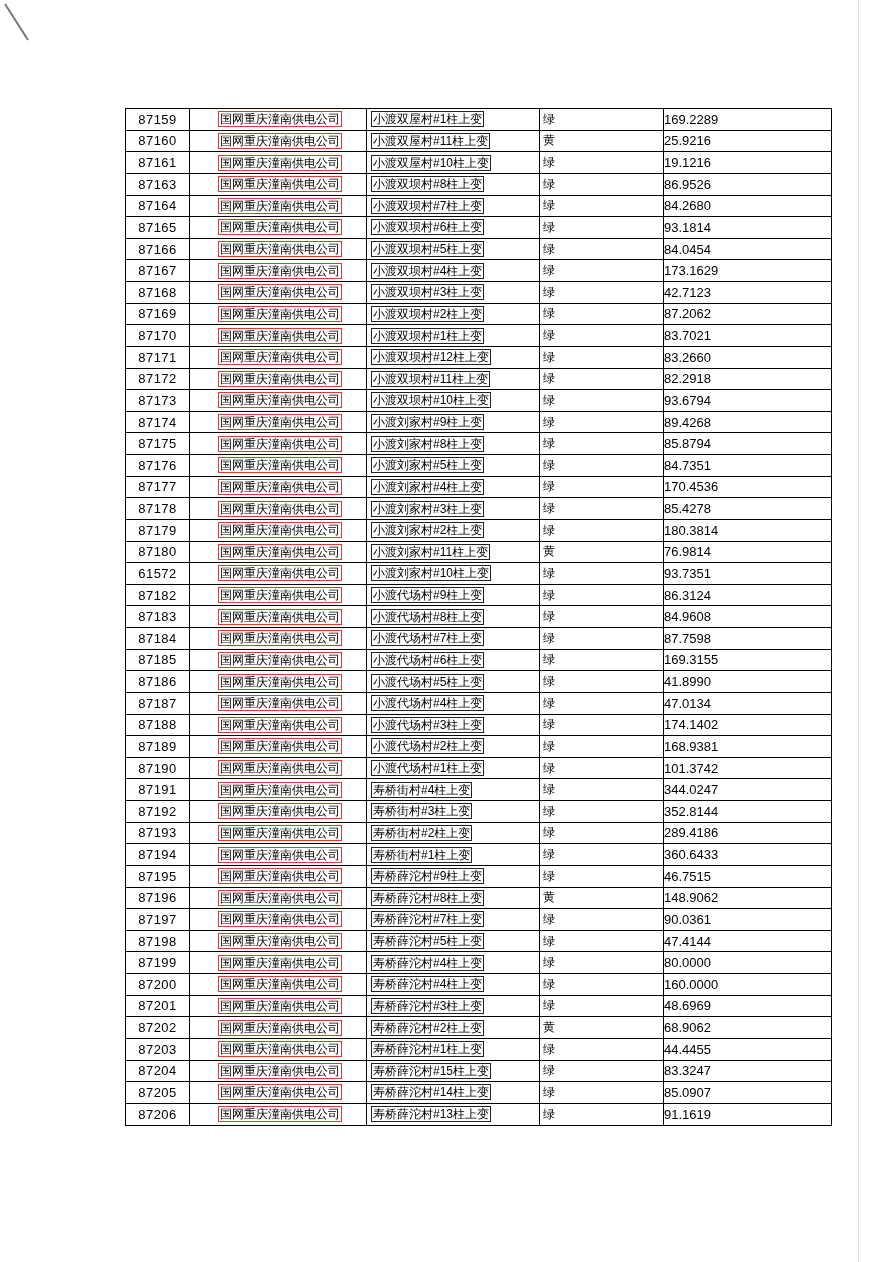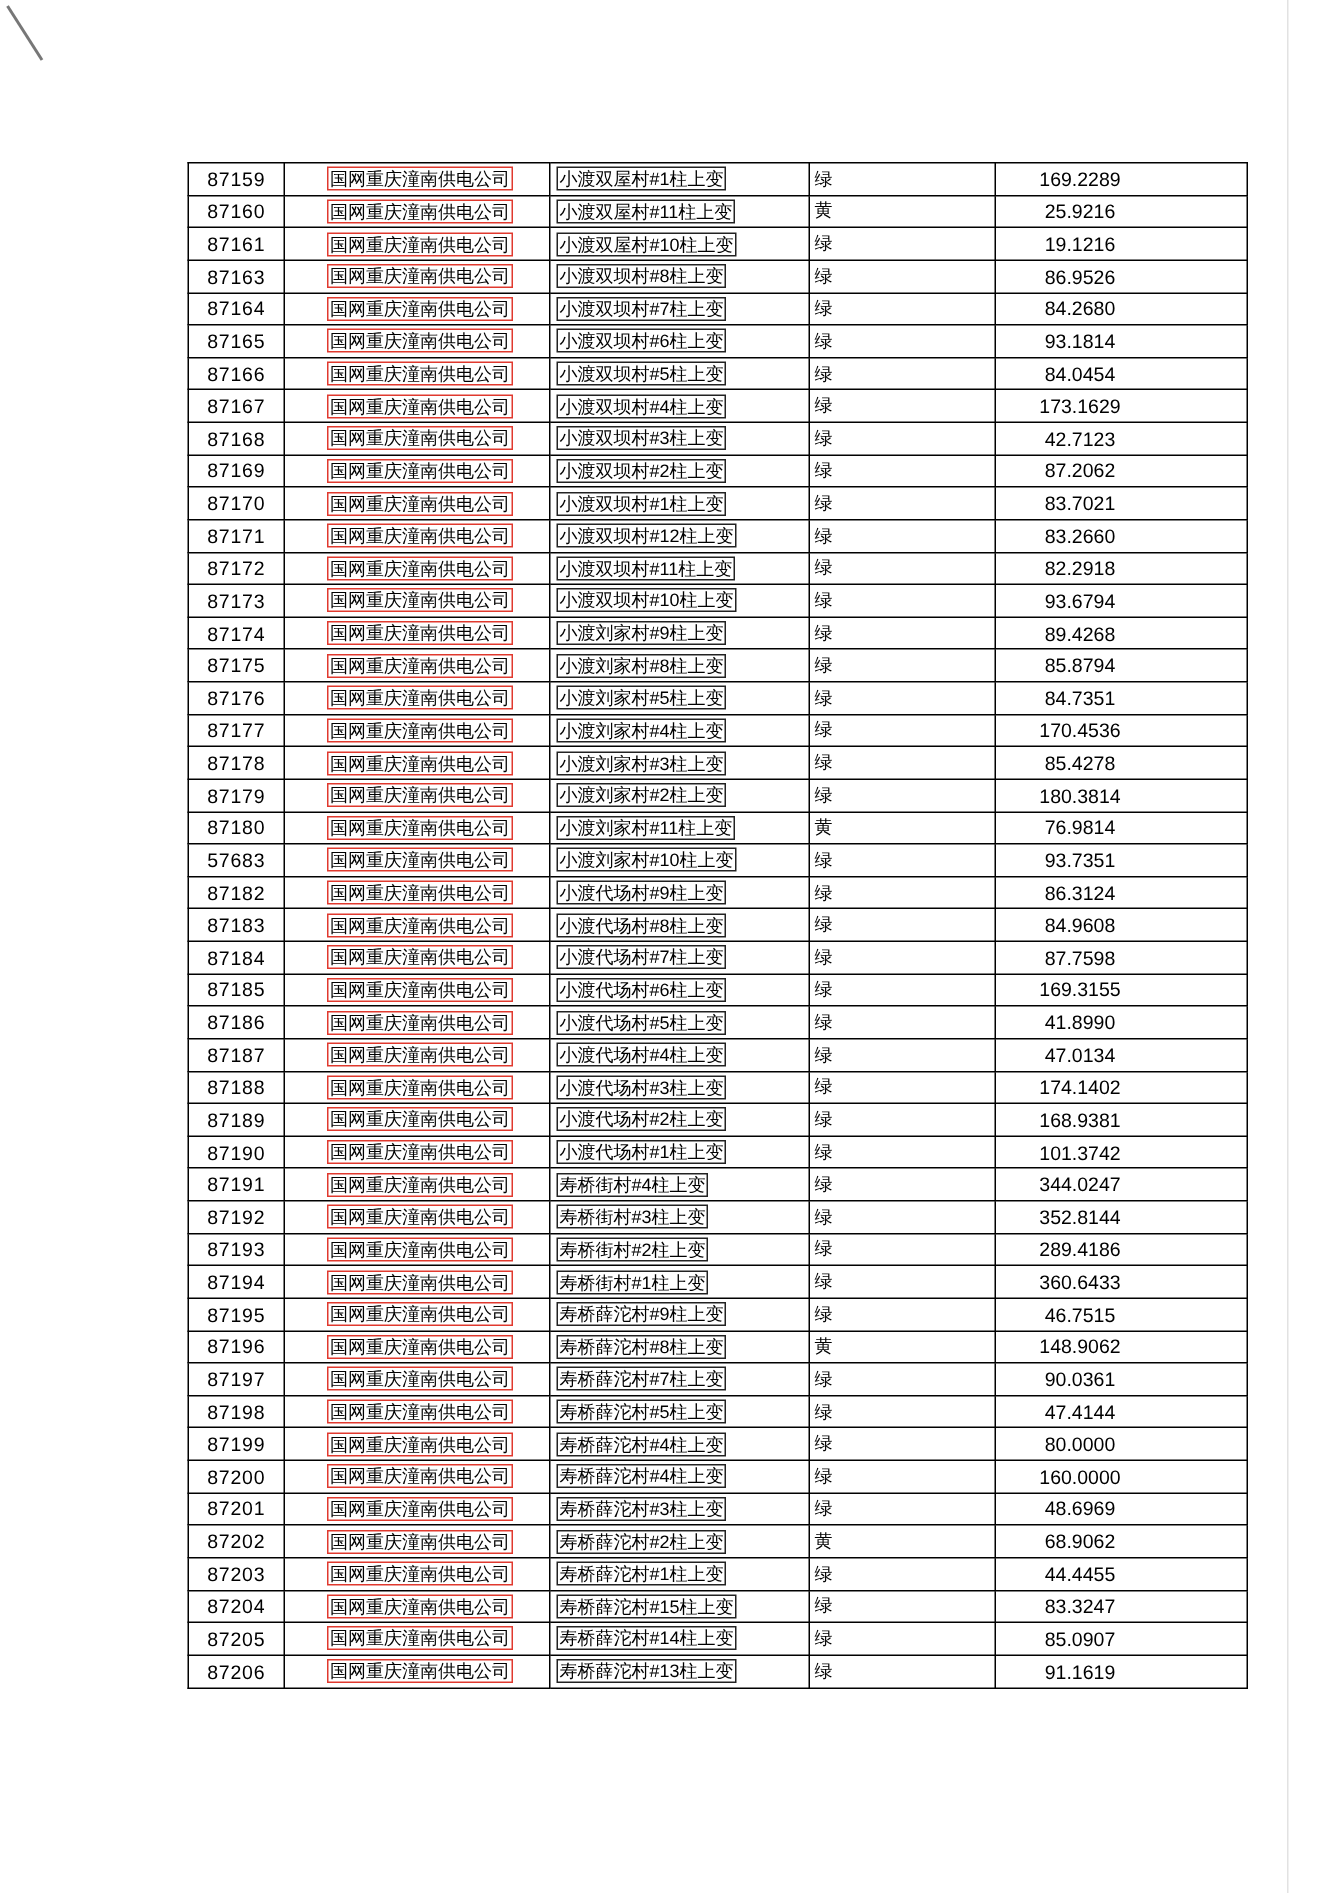--- a/index.html
+++ b/index.html
@@ -38,21 +38,21 @@
   }
   col.c-id{width:64px;}
   col.c-company{width:177px;}
   col.c-device{width:173px;}
   col.c-status{width:124px;}
   col.c-value{width:168px;}
   td.col-id{text-align:center;letter-spacing:.5px;}
   td.col-company{padding-left:4px;text-align:center;}
   td.col-device{padding-left:4px;}
   td.col-status{padding-left:3px;font-size:12px;}
-  td.col-value{text-align:center;padding-right:55px;}
+  td.col-value{text-align:left;padding-right:55px;}
   .redbox{
     display:inline-block;font-size:12px;line-height:14px;
     border:1px solid var(--box-company);padding:0 1px;
   }
   .blackbox{
     display:inline-block;font-size:12px;line-height:14px;
     border:1px solid var(--box-device);padding:0 1px;
   }
 </style>
 </head>
@@ -217,21 +217,21 @@
             <td class="col-value">180.3814</td>
           </tr>
           <tr>
             <td class="col-id">87180</td>
             <td class="col-company"><span class="redbox">国网重庆潼南供电公司</span></td>
             <td class="col-device"><span class="blackbox">小渡刘家村#11柱上变</span></td>
             <td class="col-status">黄</td>
             <td class="col-value">76.9814</td>
           </tr>
           <tr>
-            <td class="col-id">57683</td>
+            <td class="col-id">61572</td>
             <td class="col-company"><span class="redbox">国网重庆潼南供电公司</span></td>
             <td class="col-device"><span class="blackbox">小渡刘家村#10柱上变</span></td>
             <td class="col-status">绿</td>
             <td class="col-value">93.7351</td>
           </tr>
           <tr>
             <td class="col-id">87182</td>
             <td class="col-company"><span class="redbox">国网重庆潼南供电公司</span></td>
             <td class="col-device"><span class="blackbox">小渡代场村#9柱上变</span></td>
             <td class="col-status">绿</td>

